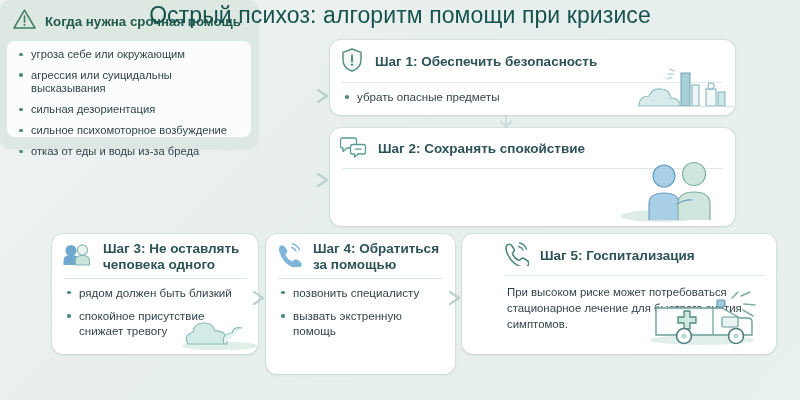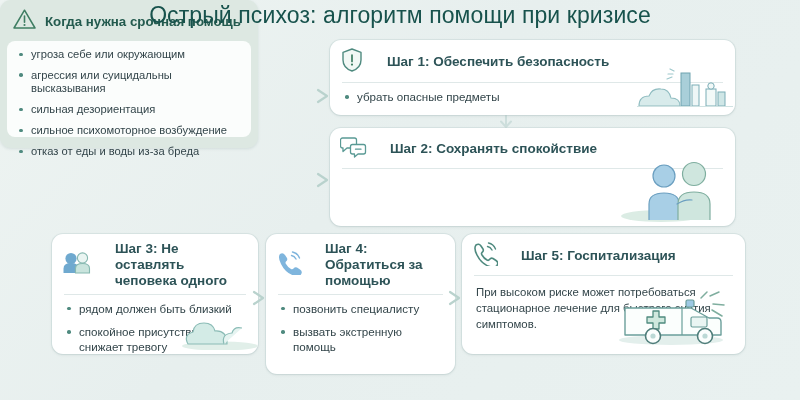--- a/index.html
+++ b/index.html
@@ -20,21 +20,21 @@
     font-size:23px;font-weight:normal;color:#17524c;letter-spacing:.1px;
     white-space:nowrap;
   }
   
   .card{
     position:absolute;background:#ffffff;border-radius:11px;
     box-shadow:0 1px 3px rgba(60,90,95,.13),0 0 0 1px rgba(190,210,210,.35);
     overflow:hidden;
   }
   .card-head{
-    display:flex;align-items:center;gap:23px;
+    display:flex;align-items:center;gap:11px;
     padding:7px 10px 5px 10px;
   }
   .card-head .htext{
     font-size:13.5px;font-weight:bold;color:#2d5357;line-height:1.18;
   }
   .rule{height:1px;background:#dfe8e8;margin:0 12px 0 12px;}
   ul.bullets{
     list-style:none;margin:0;padding:7px 12px 8px 14px;
   }
   ul.bullets li{
@@ -70,21 +70,21 @@
   #warn-inner li:last-child{margin-bottom:0;}
   #warn-inner li::before{
     content:"";position:absolute;left:0;top:4.5px;
     width:3.5px;height:3.5px;border-radius:50%;background:#4f8a7f;
   }
   
   #step1{left:330px;top:40px;width:405px;height:75px;}
   #step2{left:330px;top:128px;width:405px;height:98px;}
   #step3{left:52px;top:234px;width:206px;height:120px;}
   #step4{left:266px;top:234px;width:189px;height:140px;}
-  #step5{left:462px;top:234px;width:283px;height:120px;}
+  #step5{left:462px;top:234px;width:283px;height:120px;padding-left:31px;}
 
   #step5 .para{
     padding:8px 12px 0 14px;font-size:11.4px;color:#33454a;line-height:1.42;
   }
   
   .chev{position:absolute;}
   
   .illus{position:absolute;pointer-events:none;}
   #ill-city{right:2px;bottom:0;}
   #ill-people{right:6px;bottom:0;}

